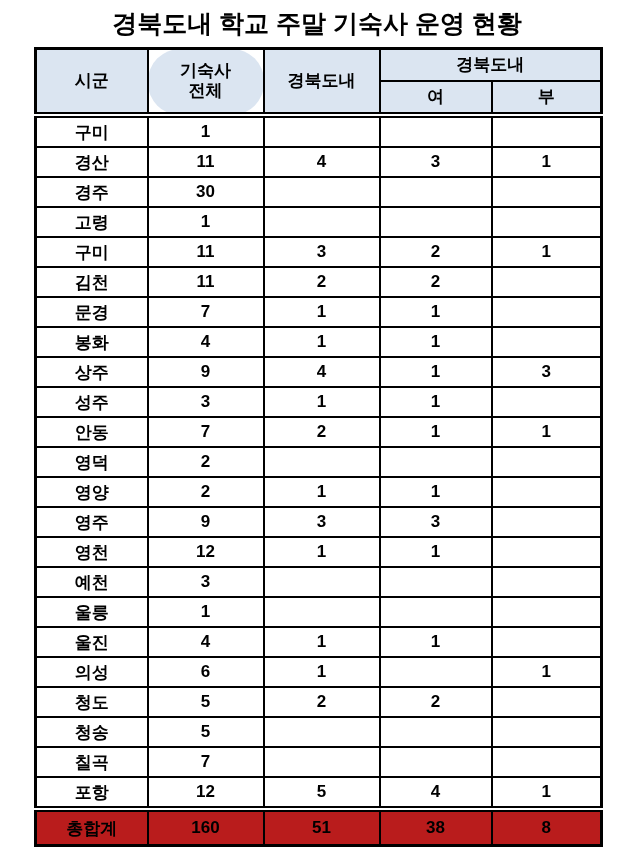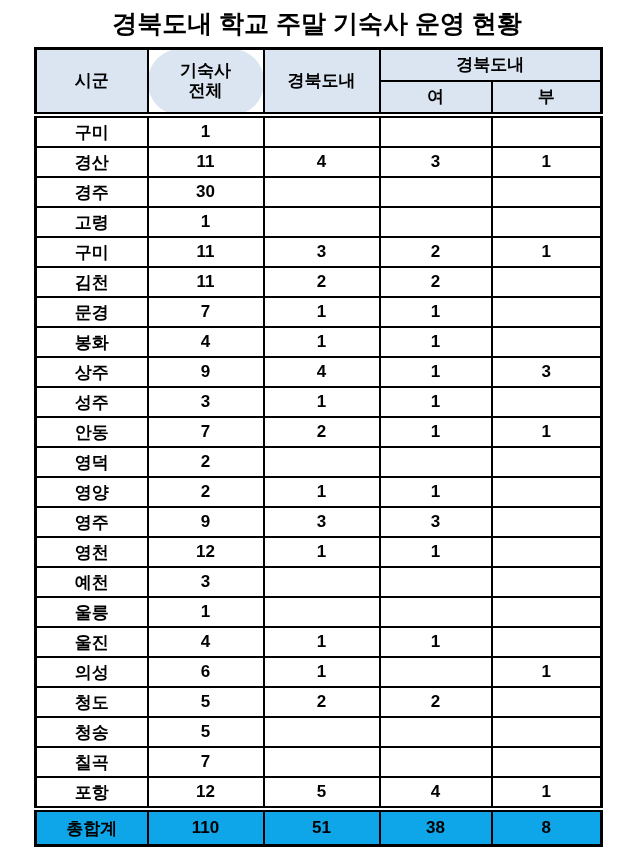--- a/index.html
+++ b/index.html
@@ -56,21 +56,21 @@
     border-bottom: 6px double #000000;
   }
   .tbl tbody td {
     height: 28px;
     background: #ffffff;
   }
   
   .tbl tfoot td {
     height: 32px;
     border-top: 6px double #000000;
-    background: #0ea5e9;
+    background: #b91c1c;
   }
   .col-sigun   { width: 112px; }
   .col-total   { width: 116px; }
   .col-weekend { width: 116px; }
   .col-yes     { width: 112px; }
   .col-no      { width: 110px; }
 </style>
 </head>
 <body>
 
@@ -261,21 +261,21 @@
           <td>12</td>
           <td>5</td>
           <td>4</td>
           <td>1</td>
         </tr>
       </tbody>
 
     <tfoot>
       <tr>
         <td>총합계</td>
-        <td>110</td>
+        <td>160</td>
         <td>51</td>
         <td>38</td>
         <td>8</td>
       </tr>
     </tfoot>
   </table>
 
 </div>
 
 </body></html>

